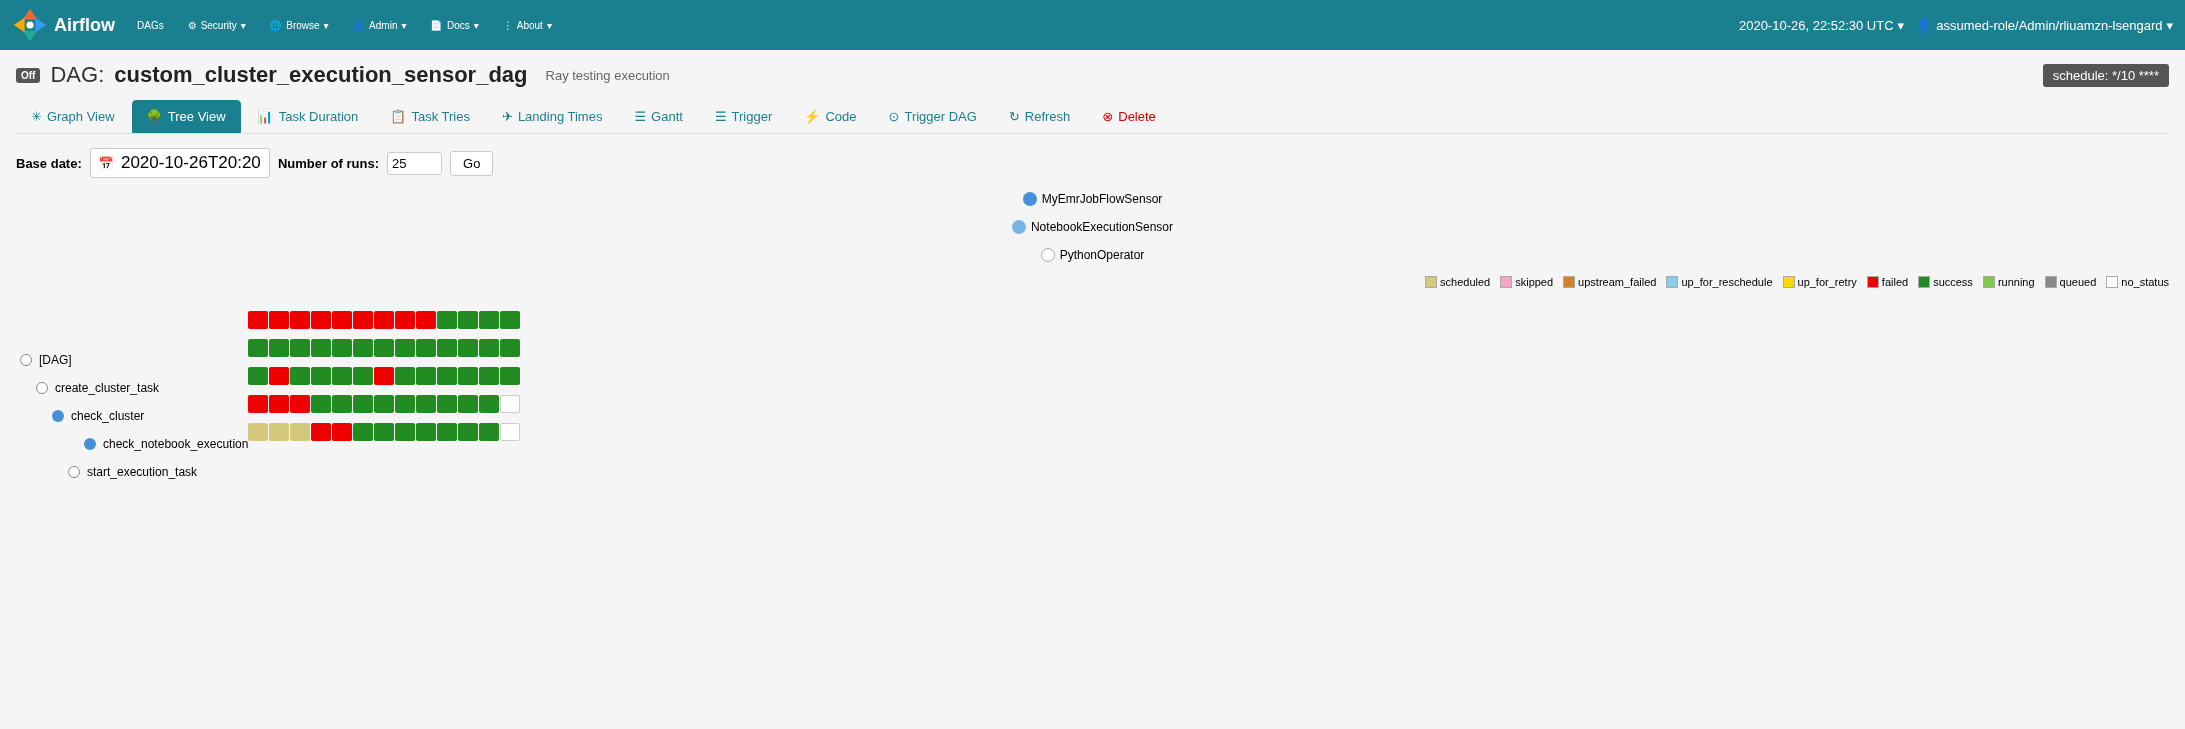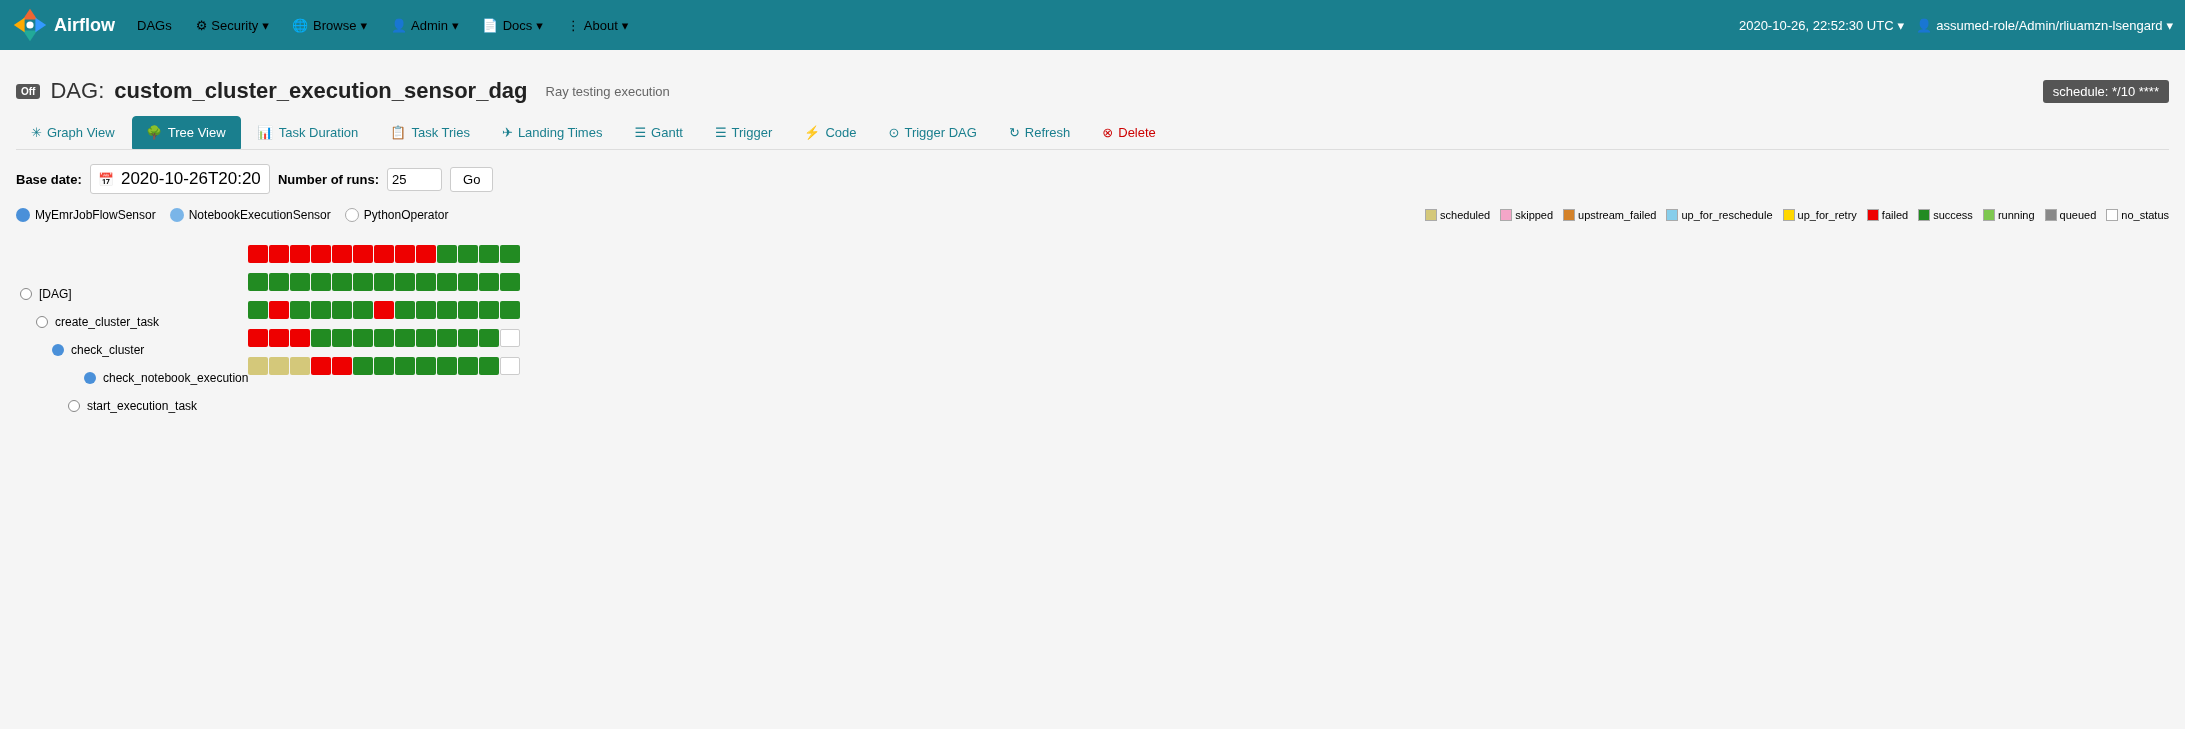--- a/index.html
+++ b/index.html
@@ -19,24 +19,24 @@
       align-items: center;
       gap: 6px;
       margin-right: 8px;
     }
     .nav-logo-text {
       color: white;
       font-size: 18px;
       font-weight: bold;
     }
     .nav-item {
-      color: #000000;
+      color: #ffffff;
       padding: 8px 10px;
       cursor: pointer;
-      font-size: 13px;
+      font-size: 10px;
       display: flex;
       align-items: center;
       gap: 4px;
       border-radius: 3px;
     }
     .nav-right {
       margin-left: auto;
       display: flex;
       align-items: center;
       gap: 12px;
@@ -44,21 +44,21 @@
       font-size: 13px;
     }
     .nav-right-item {
       display: flex;
       align-items: center;
       gap: 4px;
       cursor: pointer;
     }
 
     
-    .main { padding: 28px 16px; }
+    .main { padding: 12px 16px; }
 
     
     .dag-header {
       display: flex;
       align-items: center;
       justify-content: space-between;
       margin-bottom: 12px;
     }
     .dag-title-left {
       display: flex;
@@ -158,20 +158,21 @@
       border-radius: 3px;
     }
 
     
     .legend-row {
       display: flex;
       align-items: center;
       gap: 14px;
       margin-bottom: 18px;
       flex-wrap: wrap;
+      flex-direction: column;
     }
     .legend-node {
       display: flex;
       align-items: center;
       gap: 5px;
       font-size: 12px;
     }
     .node-circle {
       width: 14px;
       height: 14px;

